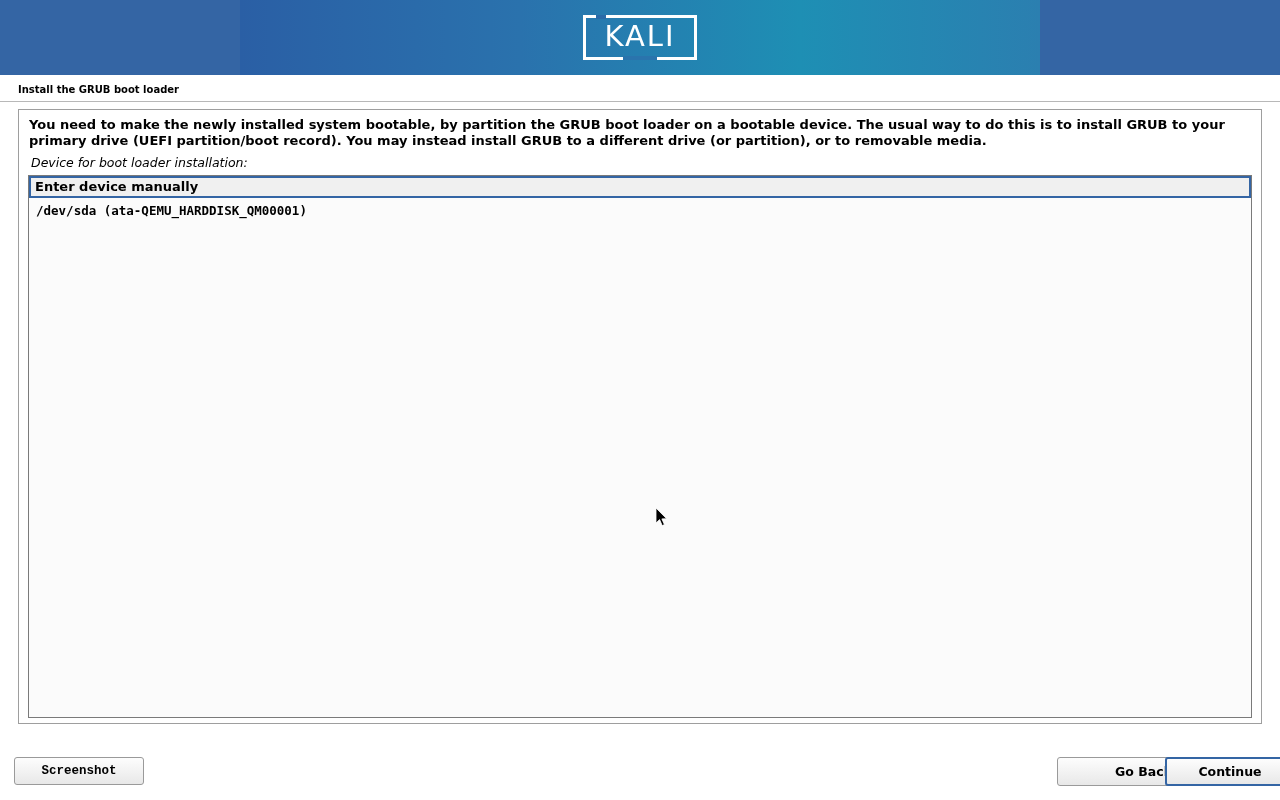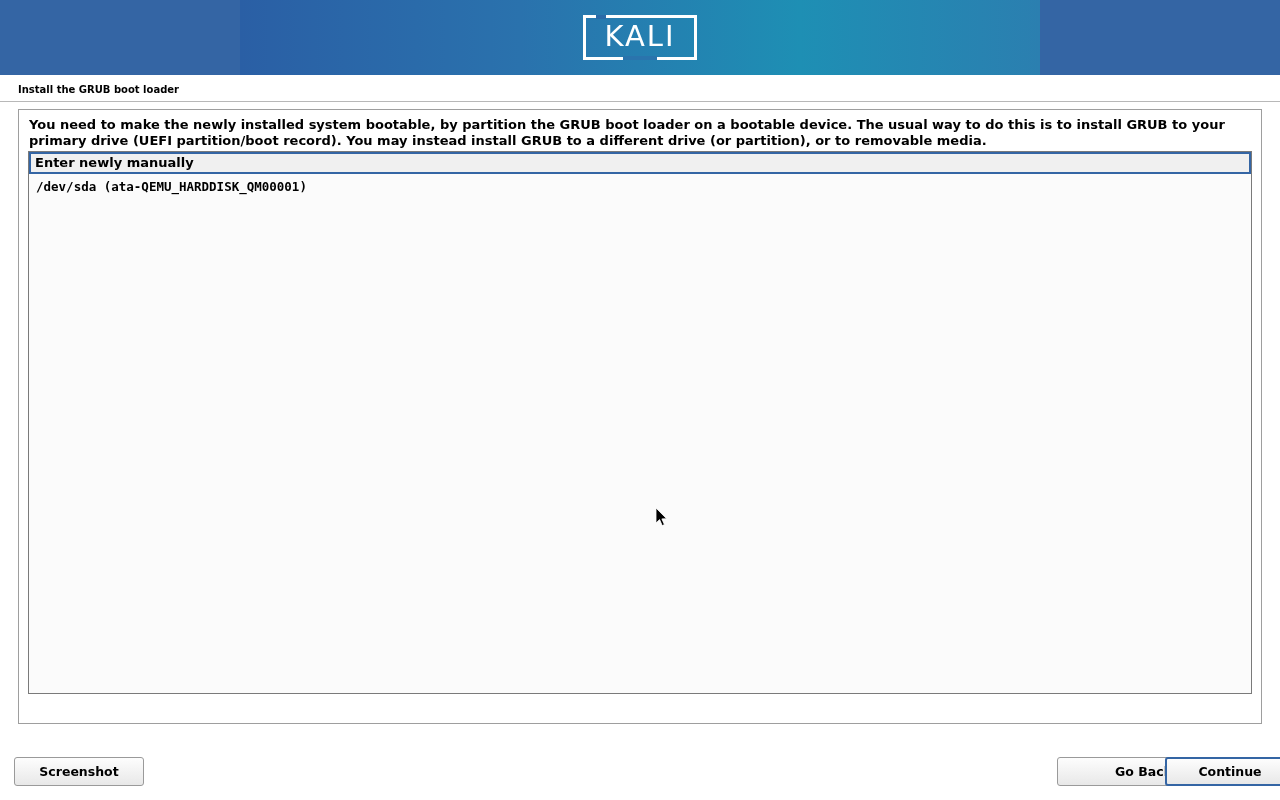--- a/index.html
+++ b/index.html
@@ -164,21 +164,21 @@
     font-size: 12.5px;
     font-weight: bold;
     color: #000;
     background: linear-gradient(#fdfdfd, #e8e8e8);
     border: 1px solid #9a9a9a;
     border-radius: 3px;
     padding: 6px 14px;
     cursor: default;
     font-family: "DejaVu Sans", "Liberation Sans", sans-serif;
   }
-  .btn-screenshot { left: 14px; top: 5px; width: 100px; text-align: center; }
+  .btn-screenshot { left: 14px; top: 5px; width: 100px; text-align: center; font-family: Liberation Mono, monospace; }
   .btn-goback { left: 1057px; top: 5px; width: 100px; text-align: right; }
   .btn-continue {
     left: 1165px; top: 5px; width: 100px; text-align: center;
     border: 2px solid #3465a4;
     padding: 5px 13px;
   }
 </style>
 </head>
 <body>
 
@@ -191,23 +191,24 @@
       <span class="logo-notch"></span>
     </div>
   </div>
 </div>
 
 <div class="page-title">Install the GRUB boot loader</div>
 <div class="title-sep"></div>
 
 <div class="content">
   <div class="desc">You need to make the newly installed system bootable, by partition the GRUB boot loader on a bootable device. The usual way to do this is to install GRUB to your primary drive (UEFI partition/boot record). You may instead install GRUB to a different drive (or partition), or to removable media.</div>
+  <div class="sub-label">Device for boot loader installation:</div>
 
   <div class="listbox">
-    <div class="list-item selected">Enter newly manually</div>
+    <div class="list-item selected">Enter device manually</div>
     <div class="list-item device">/dev/sda  (ata-QEMU_HARDDISK_QM00001)</div>
   </div>
 
   <svg class="cursor" viewBox="0 0 12 19" xmlns="http://www.w3.org/2000/svg">
     <polygon points="0,0 0,15 3.6,11.6 6.2,17.6 8.4,16.6 5.9,10.9 10.6,10.7" fill="#000000" stroke="#ffffff" stroke-width="0.8"></polygon>
   </svg>
 </div>
 
 <div class="footer">
   <div class="btn btn-screenshot">Screenshot</div>

